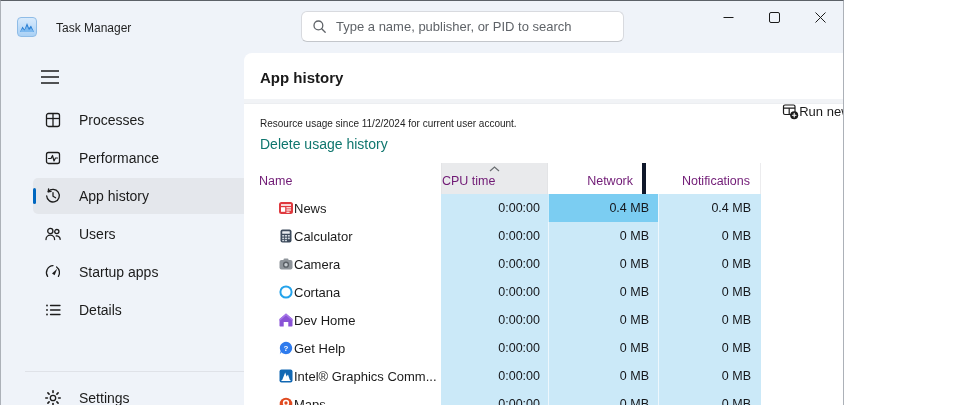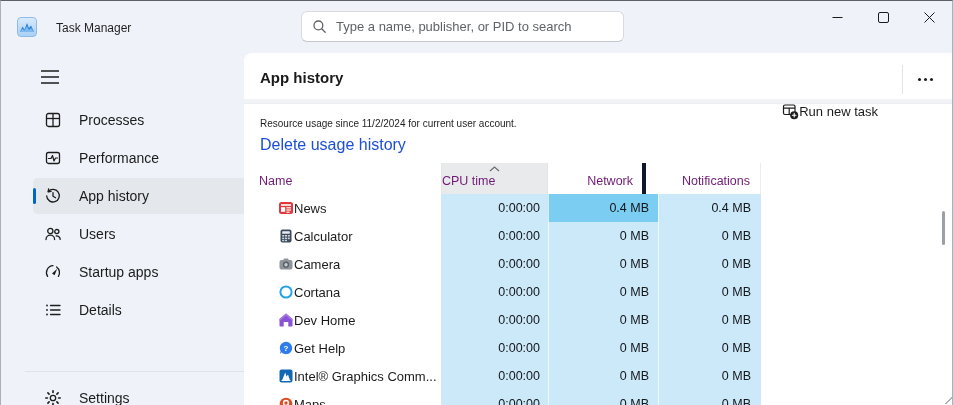--- a/index.html
+++ b/index.html
@@ -1,19 +1,19 @@
 <!DOCTYPE html>
 <html style="--accent: #0067c0; --cell-blue: #cbe9f8; --cell-blue-hl: #7bcdf2;"><head>
 <meta charset="utf-8">
 <style>
   * { margin:0; padding:0; box-sizing:border-box; }
   html,body { width:953px; height:405px; overflow:hidden; }
   body { font-family:"Liberation Sans","DejaVu Sans",sans-serif; color:#1b1b1b; }
 
-  .window { position:relative; width:953px; height:405px; background:#eff3f9; overflow:hidden;
+  .window { position:relative; width:844px; height:405px; background:#eff3f9; overflow:hidden;
             border-top:1px solid #5c6168; border-left:1px solid rgba(92,97,104,.45); border-right:1px solid rgba(92,97,104,.45); }
 
   
   .titlebar { position:absolute; left:0; top:0; width:100%; height:52px; }
   .tm-logo { position:absolute; left:16px; top:16px; width:20px; height:20px; border-radius:4px;
              background:linear-gradient(180deg,#d8eafc 0%,#a9d0f5 100%); border:1px solid #8fbce7;
              display:flex; align-items:center; justify-content:center; }
   .window-title { position:absolute; left:55px; top:20px; font-size:12px; color:#1f1f1f; }
   .searchbox { position:absolute; left:300px; top:10px; width:323px; height:31px; background:#ffffff;
                border:1px solid #d8dadf; border-bottom-color:#c3c6cb; border-radius:6px;
@@ -48,21 +48,21 @@
   .run-task-btn { position:absolute; right:66px; top:11px; height:31px; padding:0 10px; border:none;
                   background:transparent; border-radius:5px; display:flex; align-items:center; 
                   font-family:inherit; font-size:13px; color:#1b1b1b;margin-top:32px; }
   .toolbar-divider { position:absolute; right:51px; top:12px; width:1px; height:29px; background:#e1e3e6; }
   .more-btn { position:absolute; right:12px; top:11px; width:34px; height:31px; border:none;
               background:transparent; border-radius:5px; display:flex; align-items:center; justify-content:center; gap:3px; }
   .more-btn i { width:3px; height:3px; border-radius:50%; background:#1b1b1b; }
   .header-band { position:absolute; left:0; top:46px; width:710px; height:5px; background:#f1f3f6;
                  border-bottom:1px solid #eceef1; }
   .info-line { position:absolute; left:16px; top:65px; font-size:10px; color:#1f1f1f; }
-  .delete-link { position:absolute; left:16px; top:83px; font-size:16px; color:#1d4ed8; text-decoration:none; }
+  .delete-link { position:absolute; left:16px; top:83px; font-size:14px; color:#0f766e; text-decoration:none; }
 
   
   .thead { position:absolute; left:0; top:110px; width:710px; height:31px; font-size:12.5px; color:#701a75; }
   .th { position:absolute; top:0; height:31px; display:flex; align-items:flex-end; padding-bottom:6px; }
   .th-name  { left:0;   width:197px; padding-left:15px; }
   .th-cpu   { left:197px; width:107px; background:#e9eaec; justify-content:flex-start; padding-right:8px;
               border-left:1px solid #e3e4e6; border-right:1px solid #e3e4e6; }
   .th-net   { left:292px; width:110px; justify-content:flex-end; padding-right:9px; border-right:4px solid #0f172a; }
   .th-notif { left:414px; width:103px; justify-content:flex-end; padding-right:10px; border-right:1px solid #ececee; }
   .sort-caret { position:absolute; left:197px; width:107px; top:3px; display:flex; justify-content:center; }

